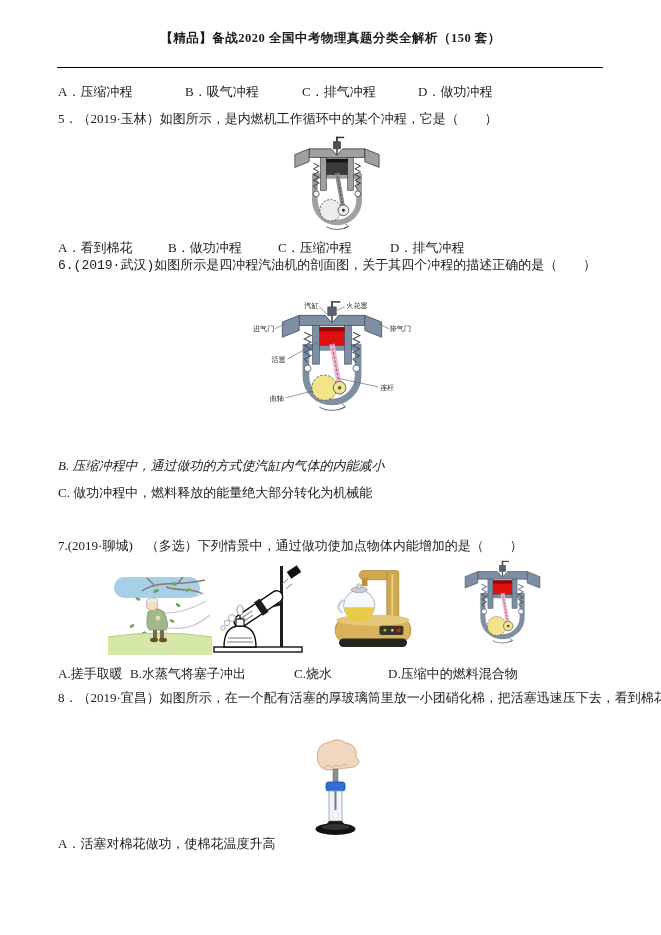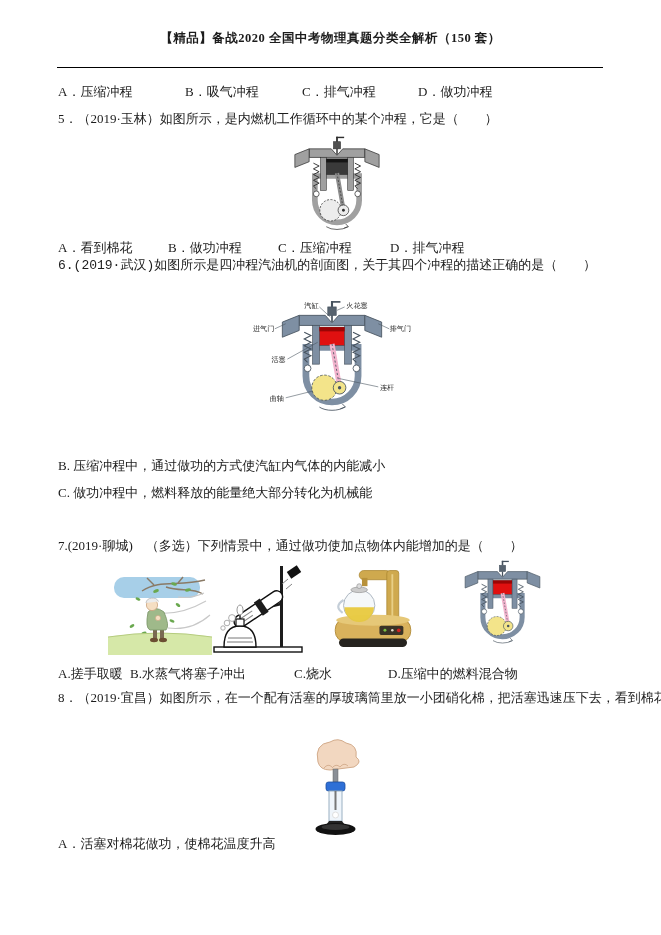--- a/index.html
+++ b/index.html
@@ -111,21 +111,21 @@
         <text x="112" y="14" text-anchor="start">火花塞</text>
         <text x="1" y="42" text-anchor="start">进气门</text>
         <text x="189" y="42" text-anchor="end">排气门</text>
         <text x="23" y="79" text-anchor="start">活塞</text>
         <text x="152" y="112" text-anchor="start">连杆</text>
         <text x="21" y="125" text-anchor="start">曲轴</text>
       </g>
     </svg>
   </div>
 
-  <div class="abs line" style="left:58px;top:458px;">B. 压缩冲程中，通过做功的方式使汽缸内气体的内能减小</div>
+  <div class="abs line" style="left:58px;top:458px;font-style:italic;">B. 压缩冲程中，通过做功的方式使汽缸内气体的内能减小</div>
   <div class="abs line" style="left:58px;top:485px;">C. 做功冲程中，燃料释放的能量绝大部分转化为机械能</div>
 
   <div class="abs line" style="left:58px;top:538px;">7.(2019·聊城)　（多选）下列情景中，通过做功使加点物体内能增加的是（　　）</div>
 
   <div class="abs" style="left:108px;top:571px;width:104px;height:84px;">
     <svg viewBox="0 0 104 84" width="104" height="84">
       <rect x="6" y="6" width="86" height="21" rx="10" fill="#a7cfe8"></rect>
       <g stroke="#8a7a66" stroke-width="1.4" fill="none">
         <path d="M34,20 C52,8 70,16 97,9"></path>
         <path d="M58,16 C72,21 84,16 95,23"></path>

